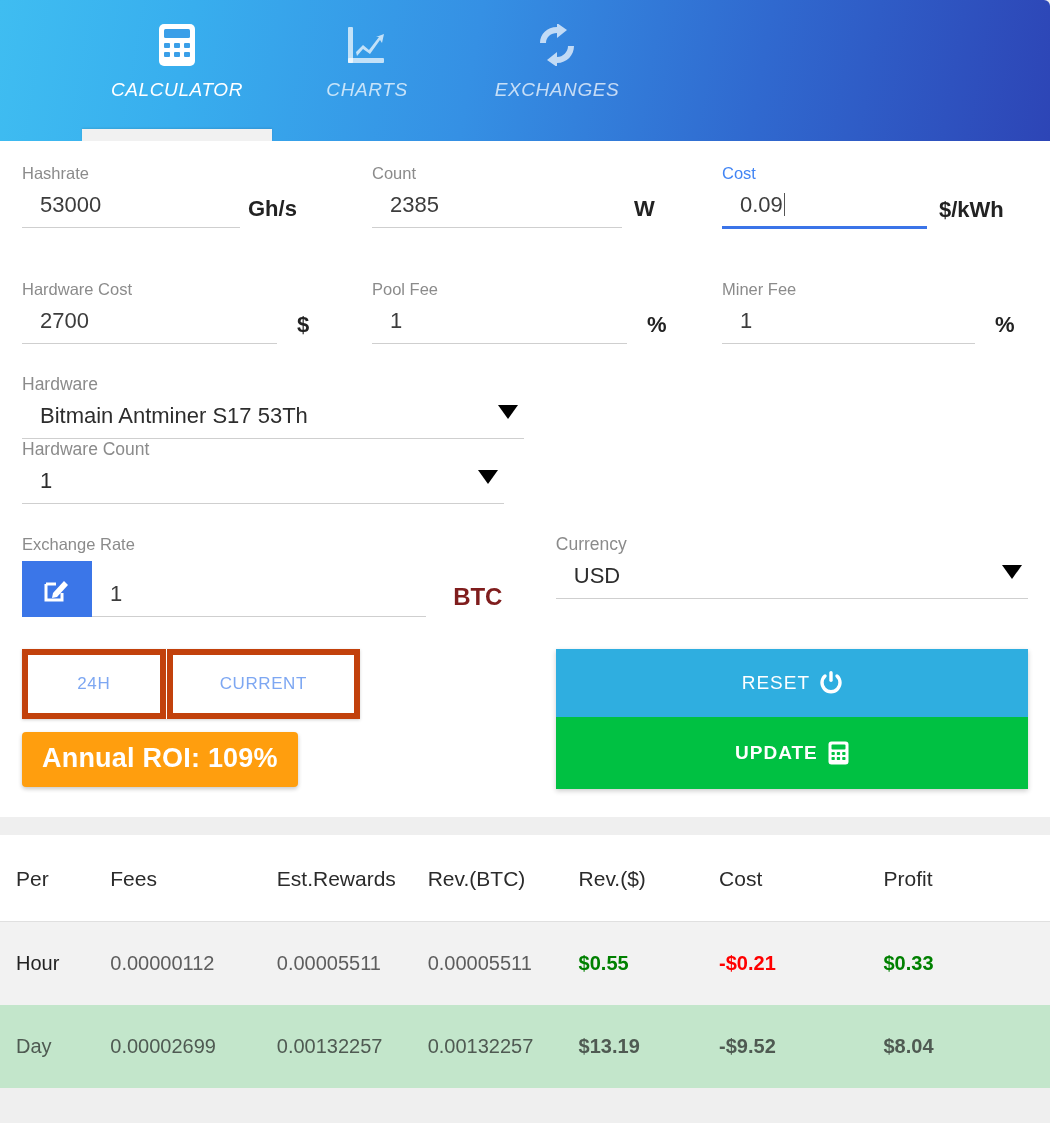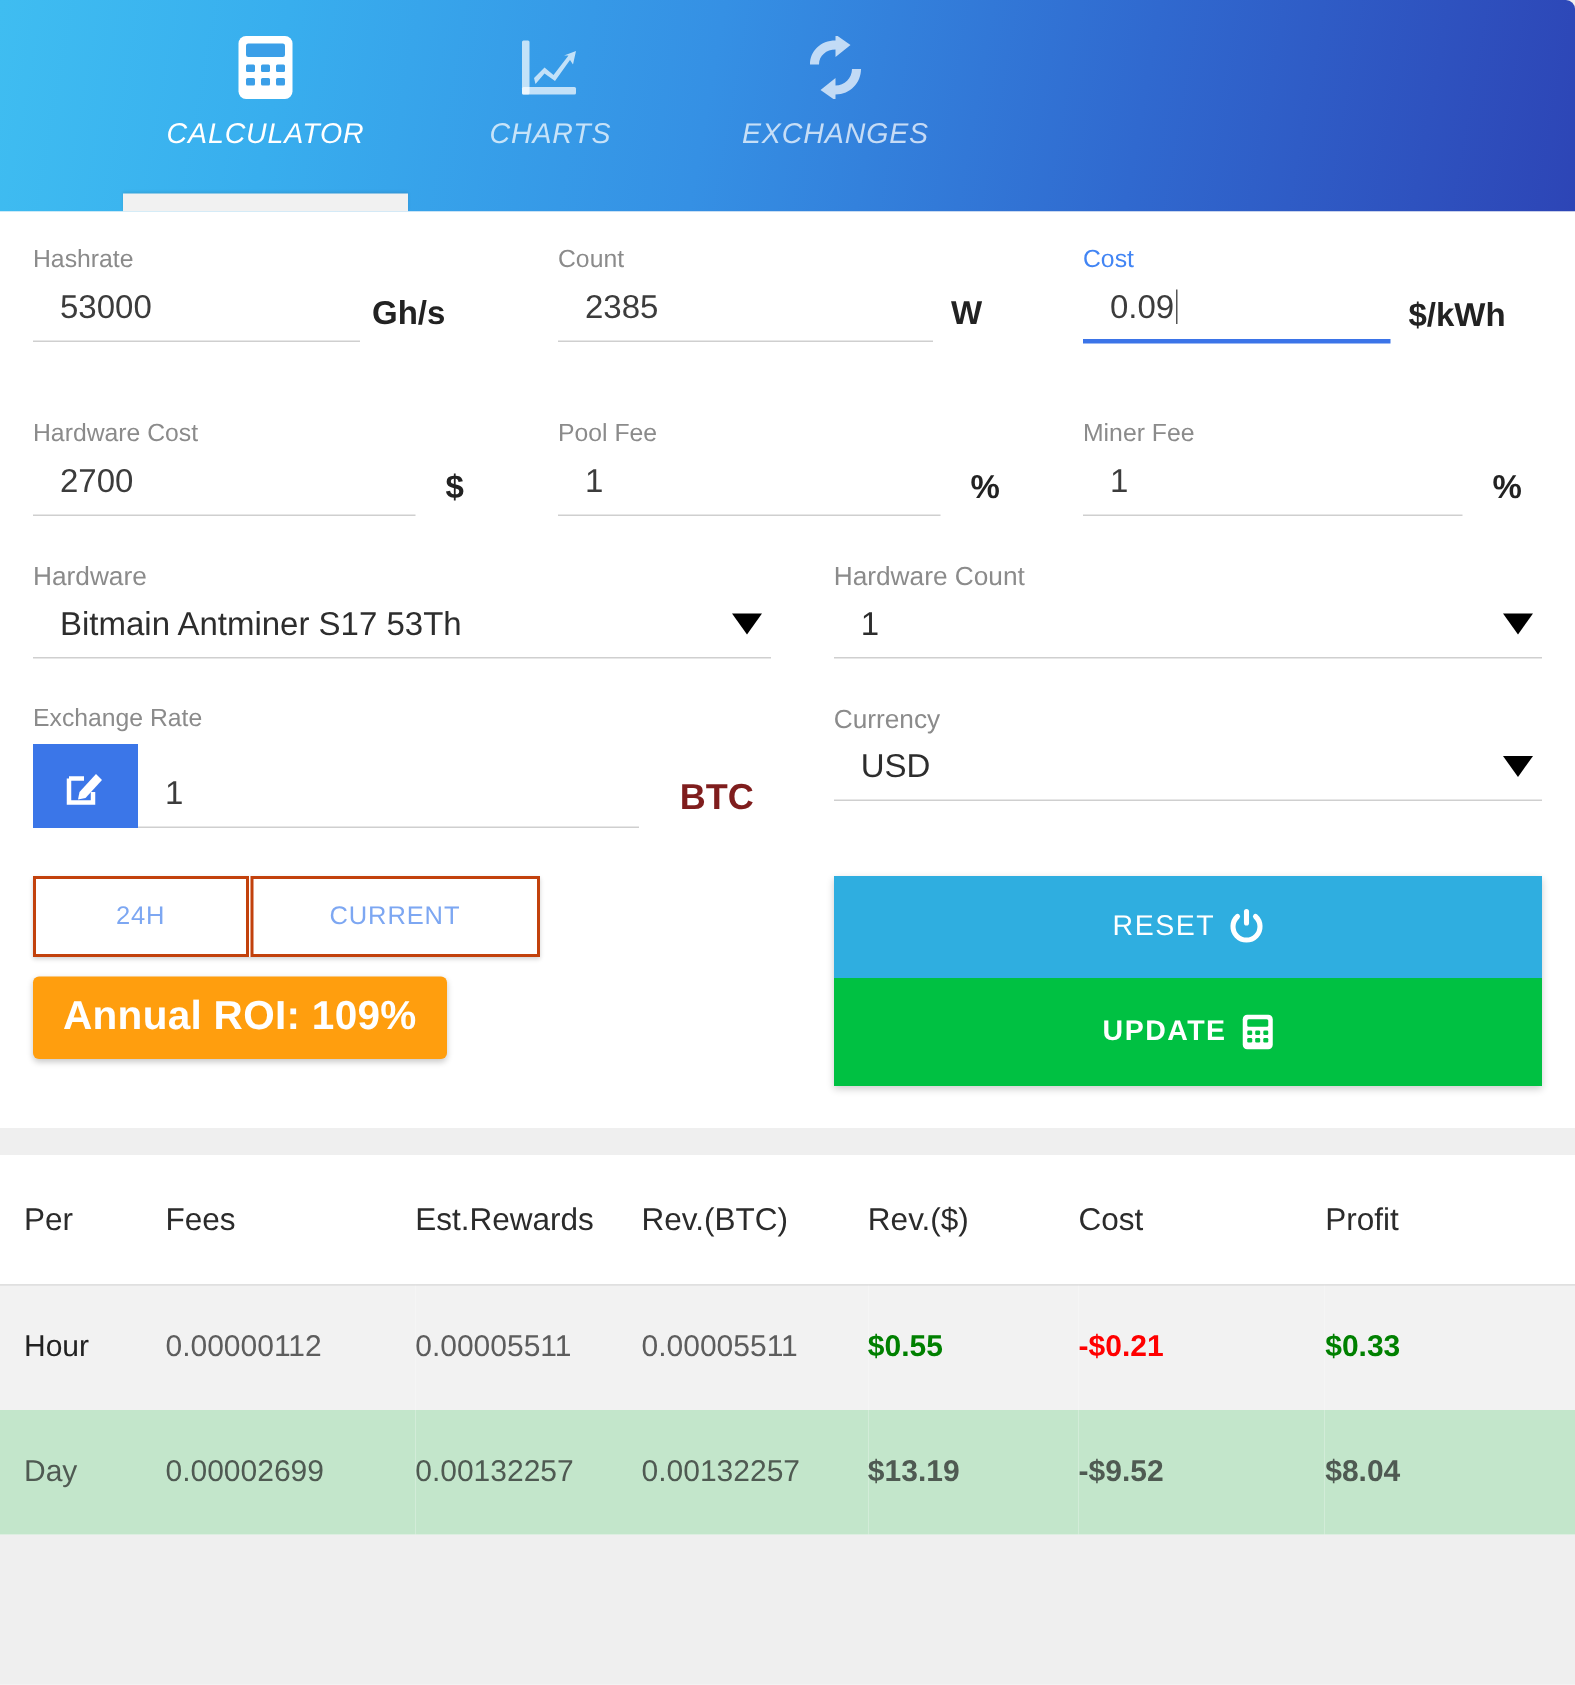--- a/index.html
+++ b/index.html
@@ -142,26 +142,26 @@
   .r2 .field:nth-child(1) .input-box { max-width: 255px; }
   .r2 .field:nth-child(1) .unit { width: 95px; padding-left: 20px; text-align: left;}
   .r2 .field:nth-child(2) { width: 350px; }
   .r2 .field:nth-child(2) .input-box { max-width: 255px; }
   .r2 .field:nth-child(2) .unit { width: 95px; padding-left: 20px; text-align: left;}
   .r2 .field:nth-child(3) { width: 306px; }
   .r2 .field:nth-child(3) .input-box { max-width: 253px; }
   .r2 .field:nth-child(3) .unit { width: 53px; padding-left: 20px; text-align: left;}
 
   
-  .sel-row { display: flex; padding: 0 22px; margin-top: 30px; }
+  .sel-row { display: flex; padding: 0 22px; margin-top: 30px; flex-direction: column; }
   .sel-field { position: relative; }
   .sel-field .field-label { font-size: 17.5px; }
   .sel-box {
     display: flex;
-    align-items: flex-end;
+    align-items: center;
     justify-content: space-between;
     border-bottom: 1.5px solid #cfcfcf;
     padding-bottom: 7px;
   }
   .sel-val {
     font-size: 22px;
     color: #2d2d2d;
     padding-left: 18px;
     line-height: 30px;
   }
@@ -200,23 +200,23 @@
     font-size: 24px; font-weight: bold; color: #7f1d1d;
     padding-bottom: 6px; padding-left: 16px; text-align: center;
   }
   .cur-field { width: 482px; }
 
   
   .action-row { display: flex; padding: 0 22px; margin-top: 32px; align-items: flex-start; }
   .left-actions { width: 502px; margin-right: 42px; }
   .toggle-group { display: flex; width: 338px; box-shadow: 0 1px 3px rgba(0,0,0,0.18); }
   .toggle-btn {
-    height: 54px;
+    height: 70px;
     background: #ffffff;
-    border: 2px solid #c2410c;
+    border: 6px solid #c2410c;
     display: flex; align-items: center; justify-content: center;
     font-size: 17px; letter-spacing: 0.6px;
     color: #7da7f2;
     cursor: pointer;
   }
   .toggle-btn.tg-24h { width: 144px; }
   .toggle-btn.tg-cur { width: 194px; margin-left: 1px; }
 
   .roi-badge {
     display: inline-block;

